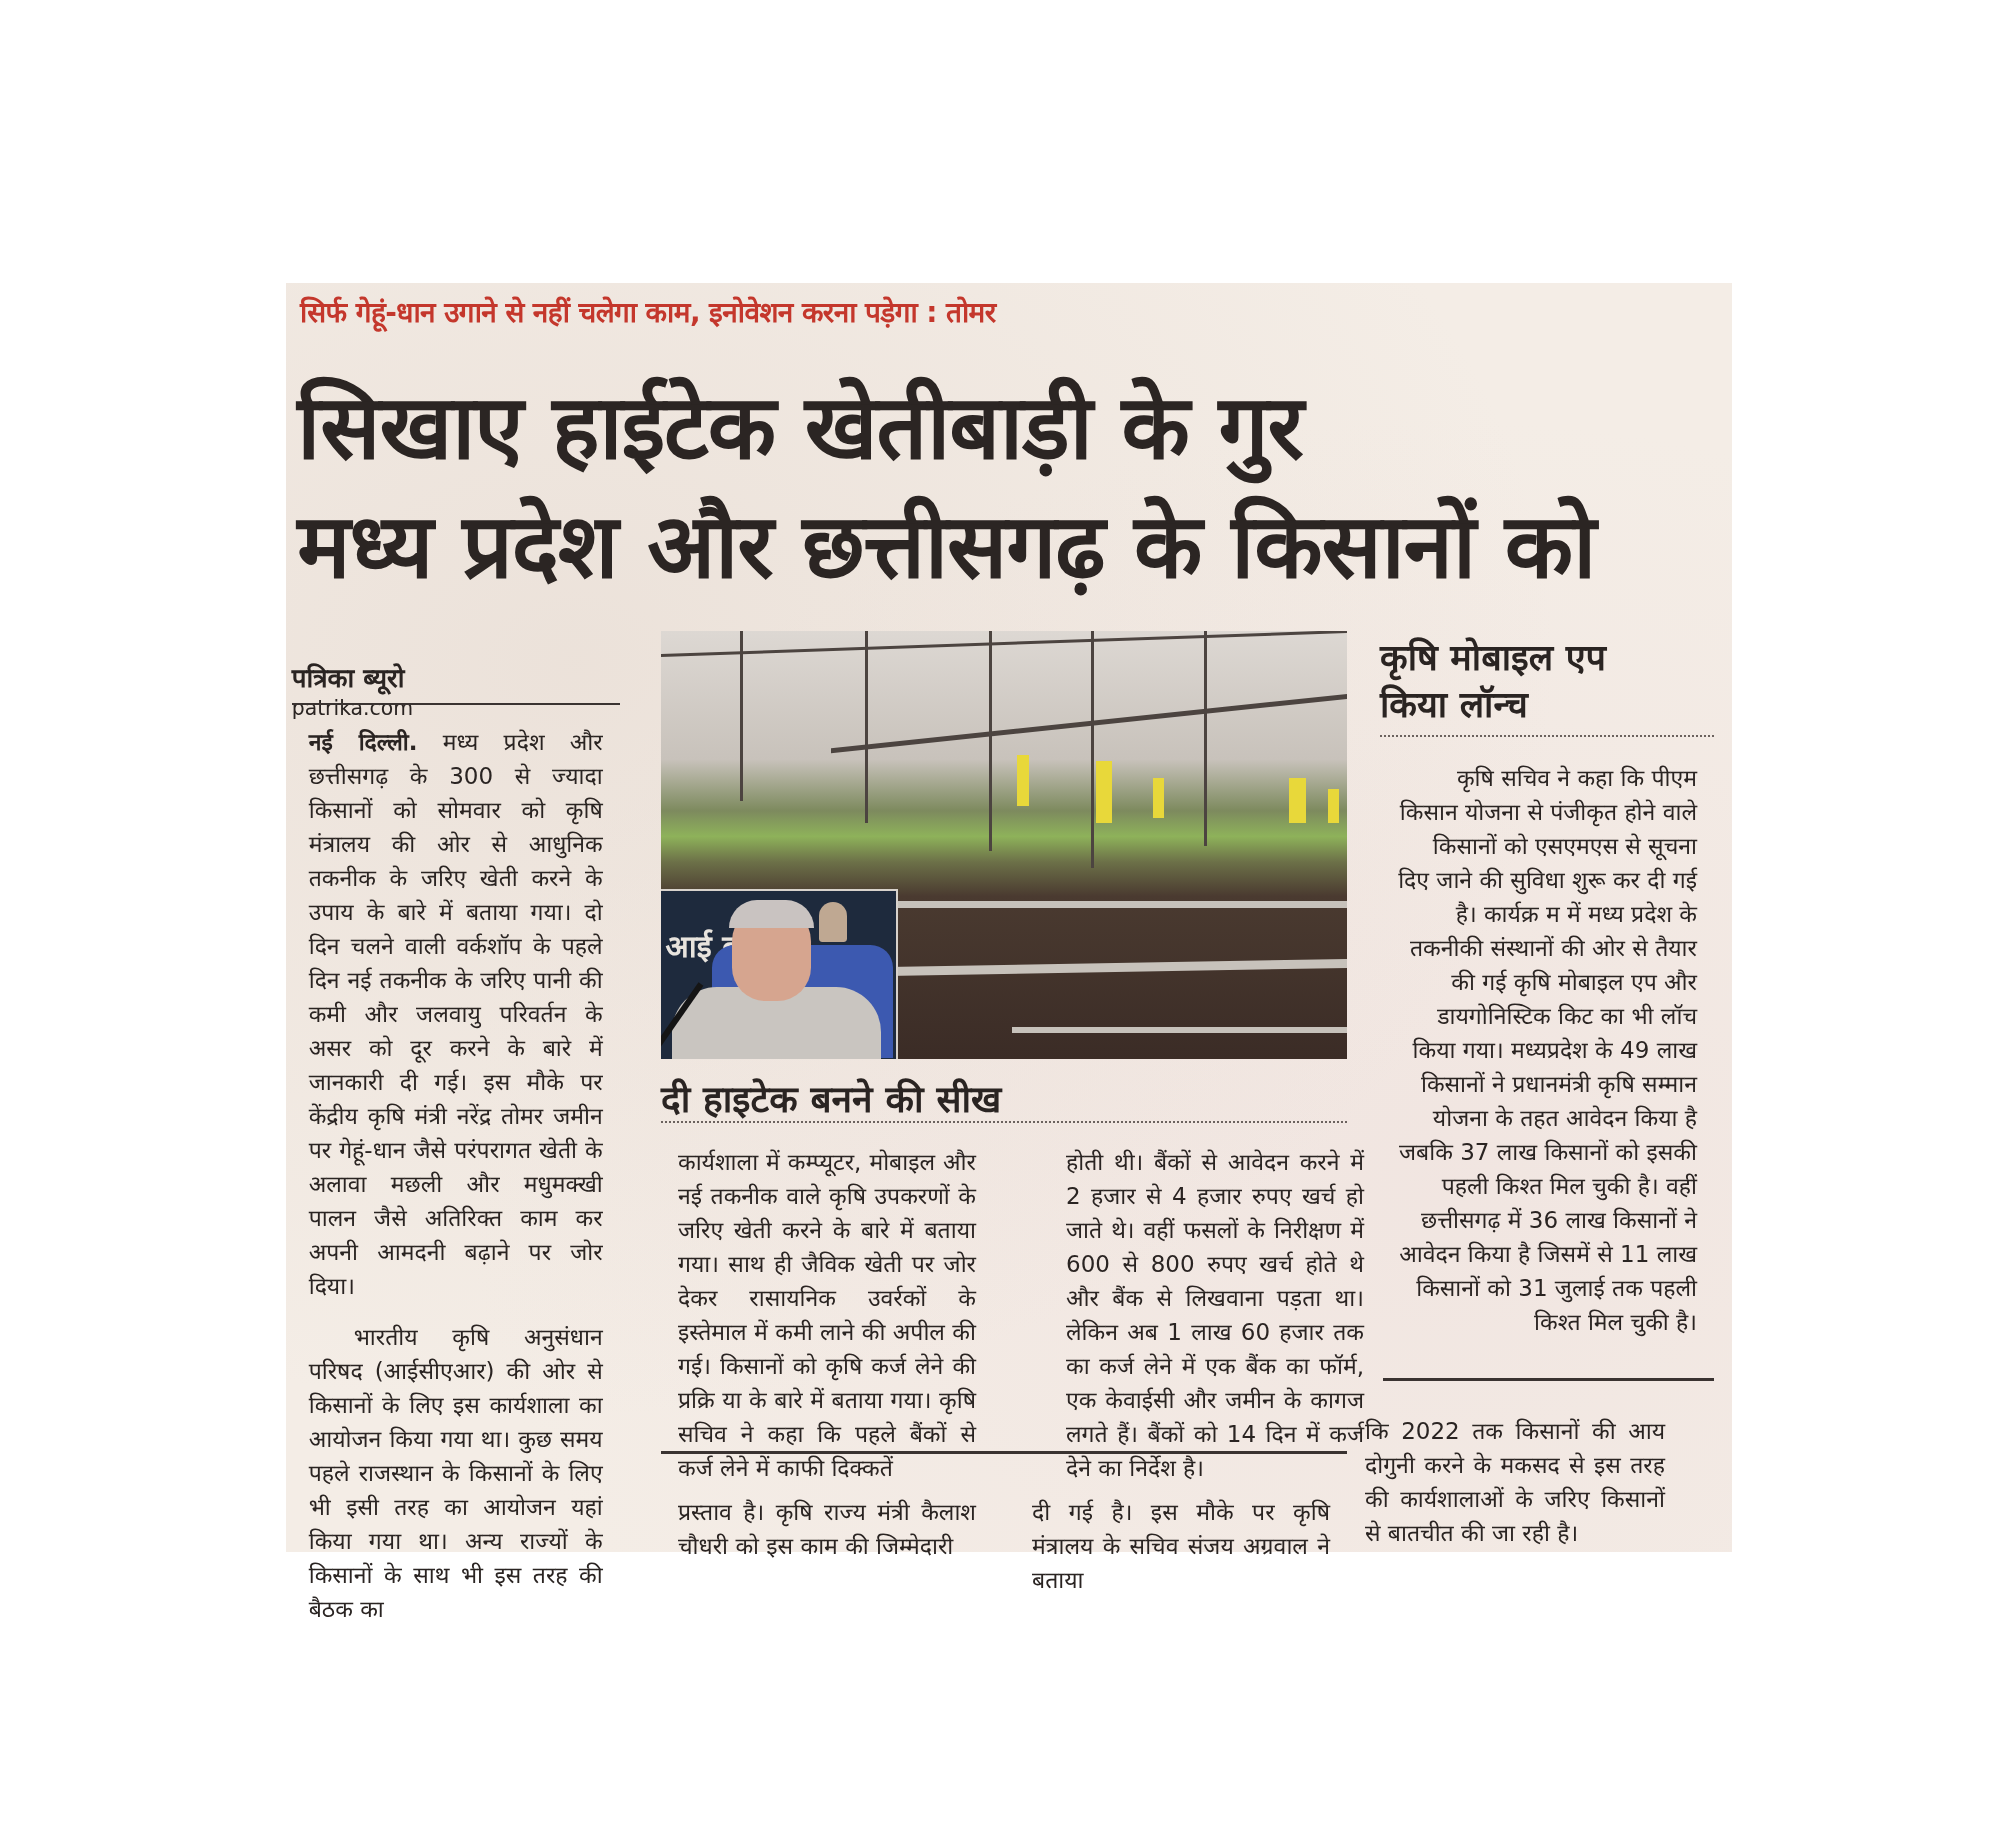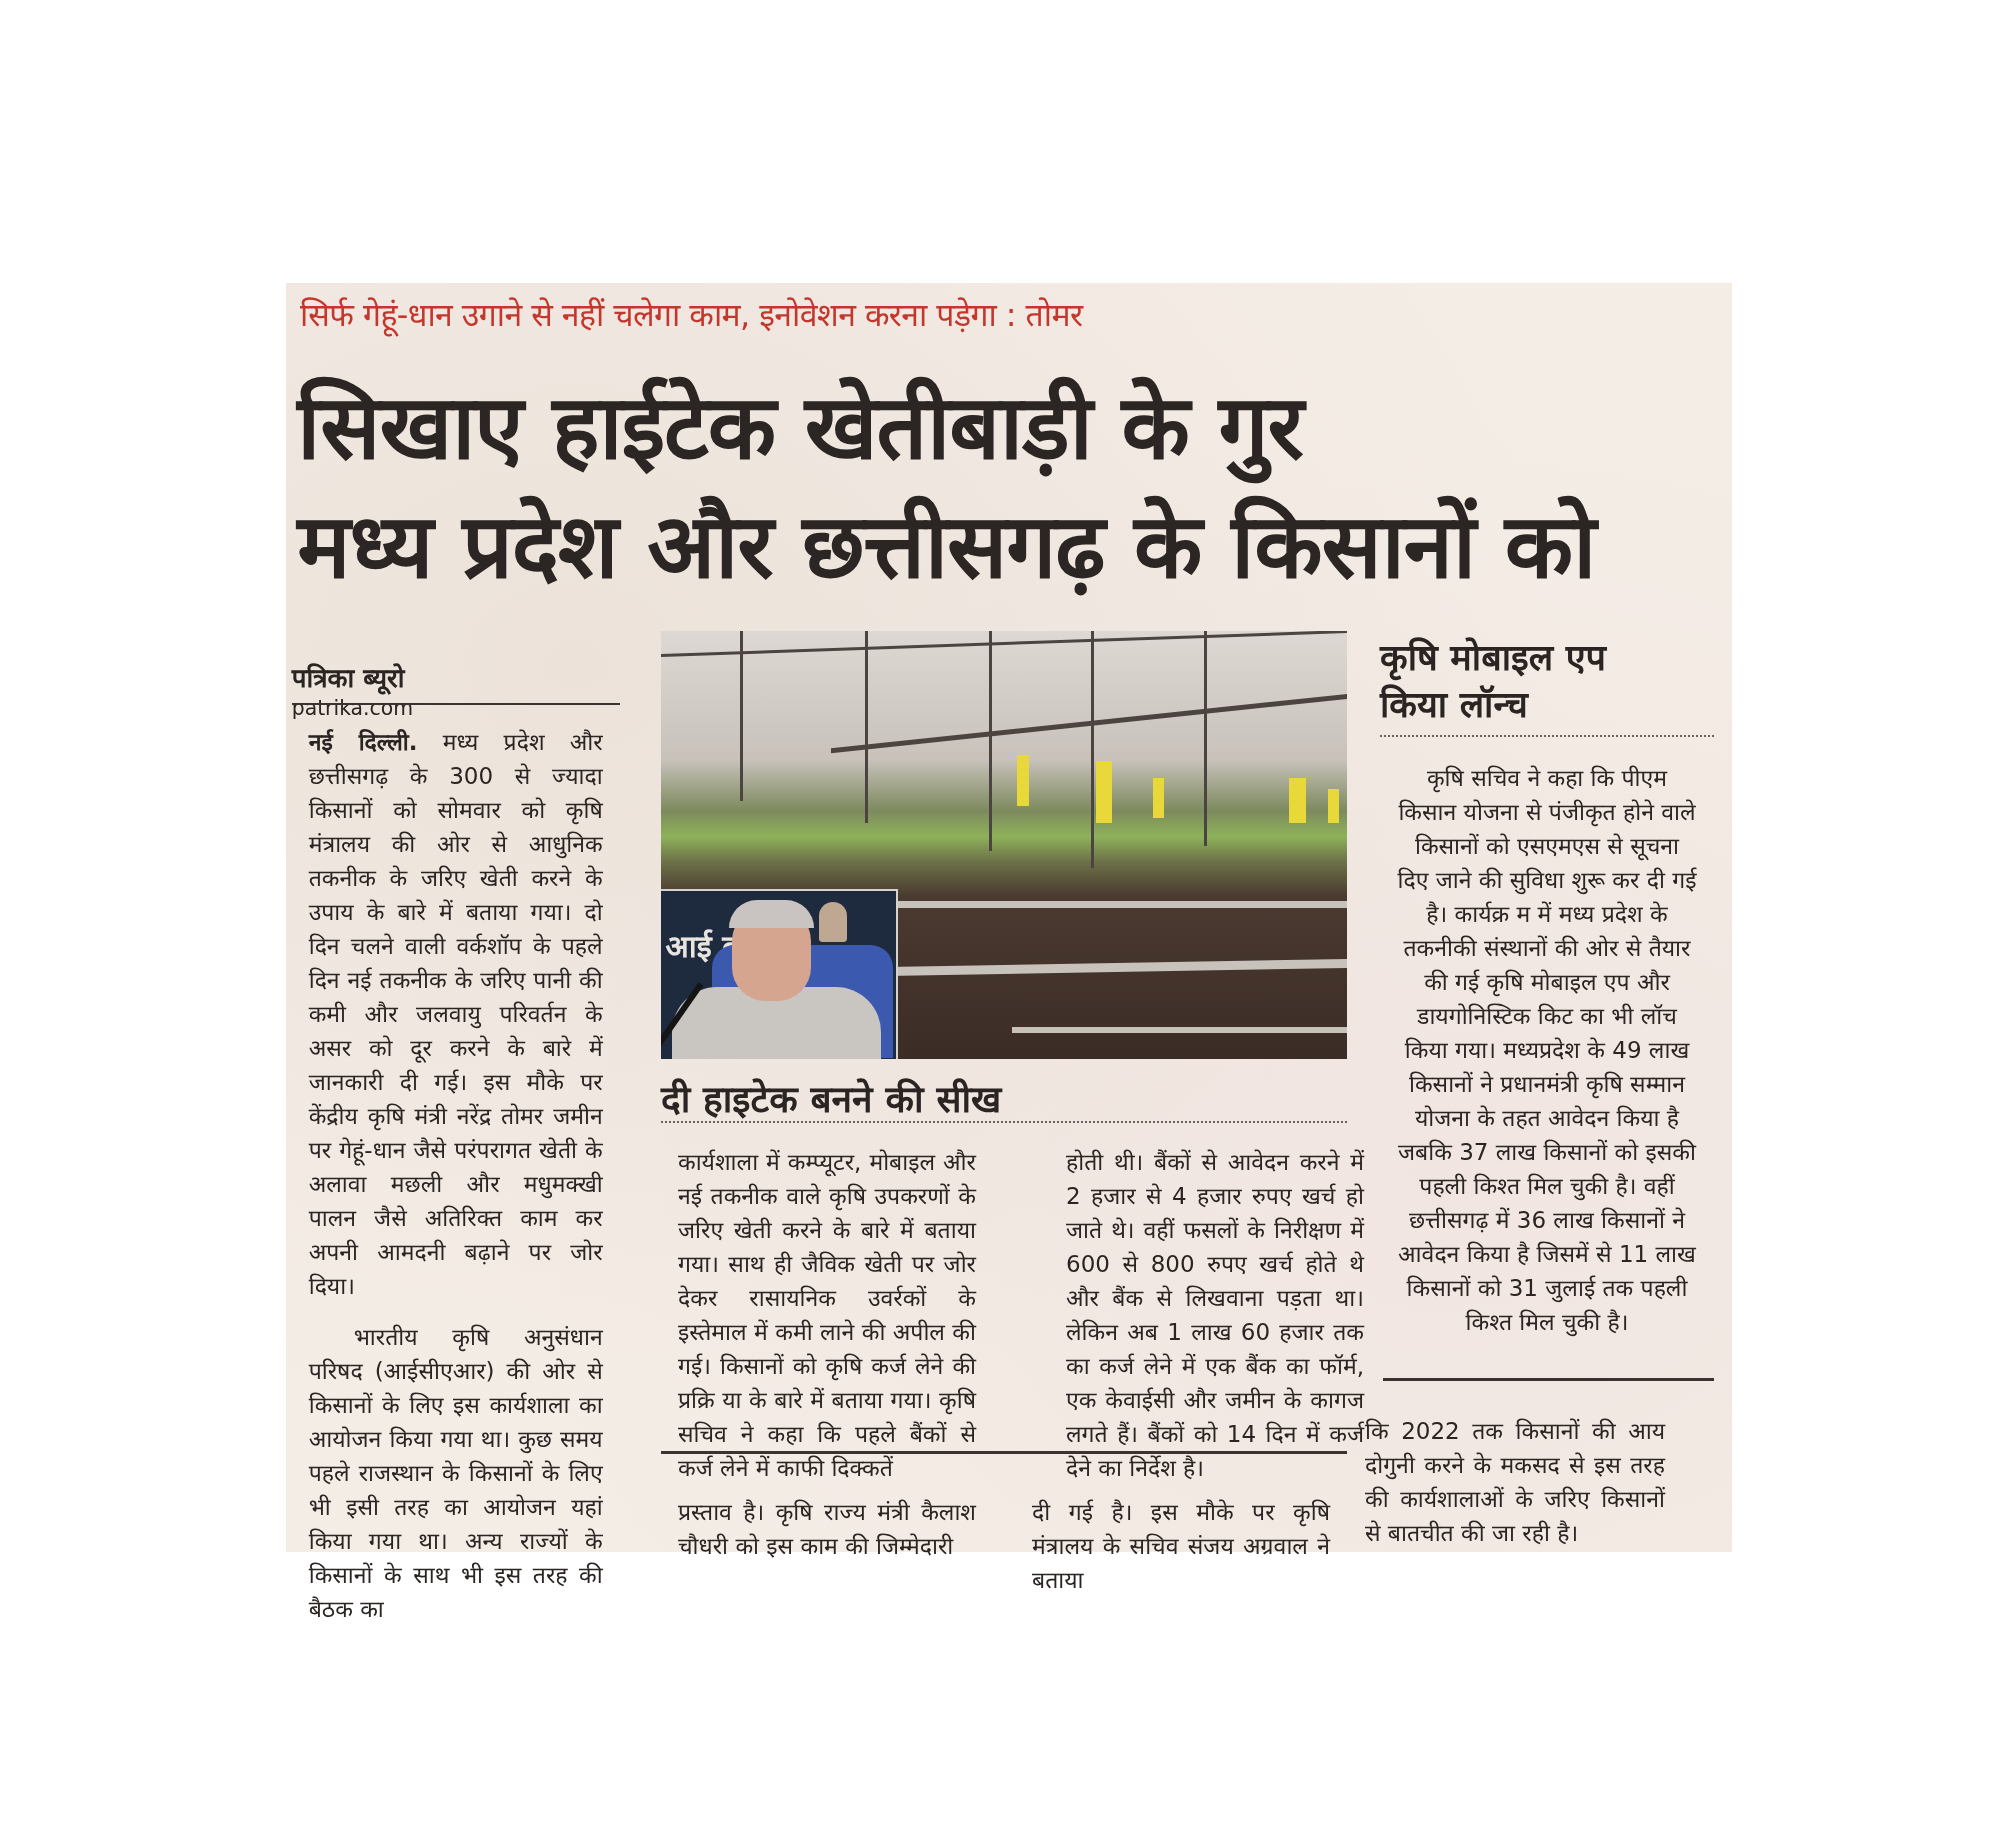--- a/index.html
+++ b/index.html
@@ -9,21 +9,21 @@
   }
   .clip {
     position:absolute; left:286px; top:283px; width:1446px; height:1269px;
     background:
       radial-gradient(ellipse at 20% 30%, rgba(220,205,195,0.35), transparent 60%),
       radial-gradient(ellipse at 80% 70%, rgba(235,215,215,0.35), transparent 60%),
       #f4ede6;
   }
   .abs { position:absolute; }
   .kicker {
-    left:14px; top:8.5px; font-size:32px; font-weight:normal; color:#c4372c; white-space:nowrap;
+    left:14px; top:8.5px; font-size:28px; font-weight:bold; color:#c4372c; white-space:nowrap;
     letter-spacing:-0.6px;
   }
   .headline {
     left:11.3px; top:85px; width:1413px; font-size:89px; font-weight:bold; line-height:119px;
     color:#2b2523; letter-spacing:-1.1px;
   }
   .byline { left:5.7px; top:356px; }
   .byline .name { font-size:26px; font-weight:bold; line-height:34px;margin-top:22px; }
   .byline .site { font-size:20.4px; line-height:26px; }
   .rule { position:absolute; background:#3a3331; }
@@ -124,21 +124,21 @@
   <div class="col" style="left:729px; top:1195px; width:332px;">
     <p>दी गई है। इस मौके पर कृषि मंत्रालय के सचिव संजय अग्रवाल ने बताया</p>
   </div>
 
   <div class="abs side-head">
     <div>कृषि मोबाइल एप</div>
     <div>किया लॉन्च</div>
   </div>
   <div class="dotted" style="left:1094px; top:452px; width:334px;"></div>
 
-  <div class="col" style="left:1094px; top:461px; width:334px; text-align:center;">
+  <div class="col" style="left:1094px; top:461px; width:334px; text-align:right;">
     <p>कृषि सचिव ने कहा कि पीएम किसान योजना से पंजीकृत होने वाले किसानों को एसएमएस से सूचना दिए जाने की सुविधा शुरू कर दी गई है। कार्यक्र म में मध्य प्रदेश के तकनीकी संस्थानों की ओर से तैयार की गई कृषि मोबाइल एप और डायगोनिस्टिक किट का भी लॉच किया गया। मध्यप्रदेश के 49 लाख किसानों ने प्रधानमंत्री कृषि सम्मान योजना के तहत आवेदन किया है जबकि 37 लाख किसानों को इसकी पहली किश्त मिल चुकी है। वहीं छत्तीसगढ़ में 36 लाख किसानों ने आवेदन किया है जिसमें से 11 लाख किसानों को 31 जुलाई तक पहली किश्त मिल चुकी है।</p>
   </div>
 
   <div class="rule" style="left:1097px; top:1095px; width:331px; height:2.8px;"></div>
 
   <div class="col" style="left:1062px; top:1114px; width:334px;">
     <p>कि 2022 तक किसानों की आय दोगुनी करने के मकसद से इस तरह की कार्यशालाओं के जरिए किसानों से बातचीत की जा रही है।</p>
   </div>
 
 </div>

